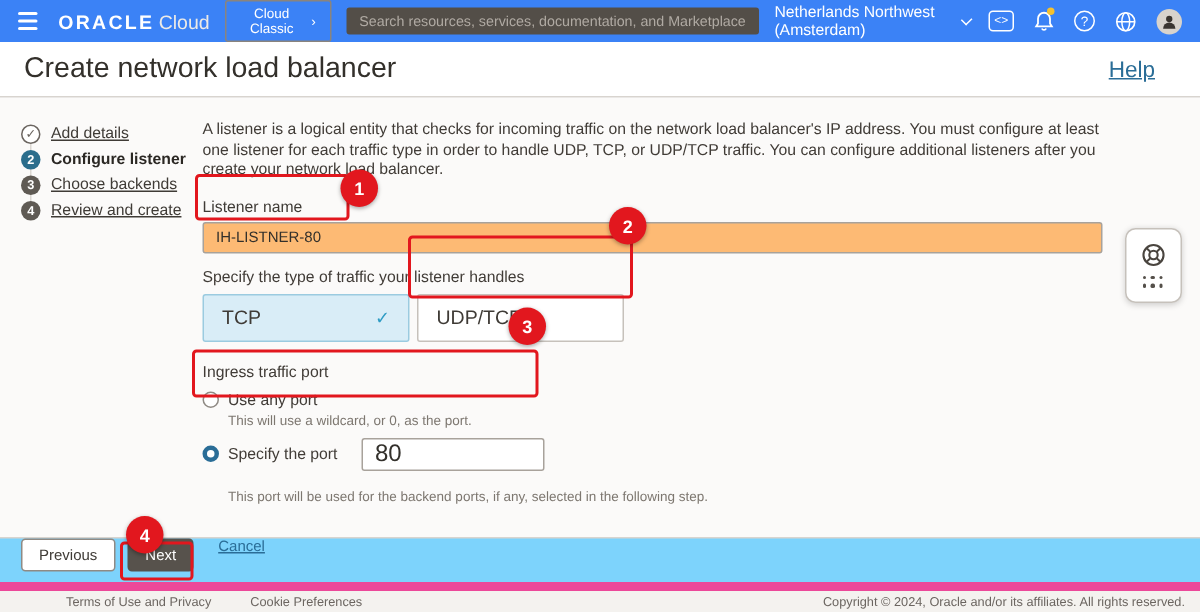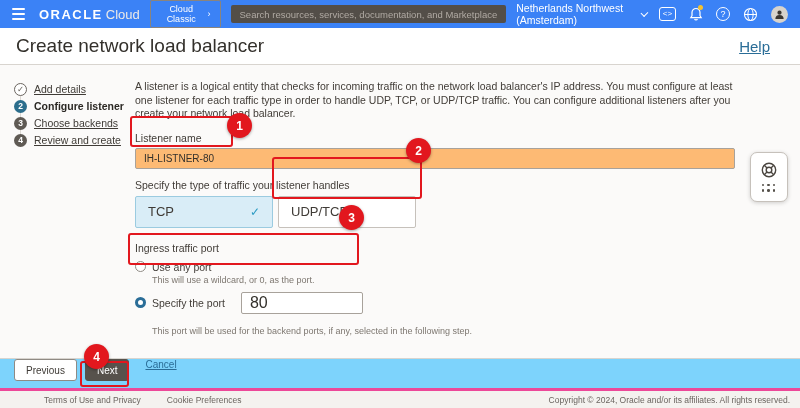--- a/index.html
+++ b/index.html
@@ -84,21 +84,21 @@
   .actionbar { position:absolute; top:358px; left:0; width:800px; height:30px; background:#7dd3fc;
                border-top:1px solid #d8d4cf; display:flex; align-items:flex-start; padding:0 14px; gap:8px; }
   .btn-prev { height:22px; padding:0 11px; background:#fff; border:1px solid #8f8a84; border-radius:3px;
               font-size:10px; color:#3f3b36; font-family:"Liberation Sans",sans-serif; cursor:pointer; }
   .btn-next { height:22px; padding:0 11px; background:#57524c; border:1px solid #57524c; border-radius:3px;
               font-size:10px; color:#fff; font-family:"Liberation Sans",sans-serif; cursor:pointer; }
   .cancel-link { color:#2a6d97; text-decoration:underline; font-size:10px; margin-left:8px; cursor:pointer; }
 
   
   .footer { position:absolute; top:388px; left:0; width:800px; height:20px; background:#f4f2ef;
-            border-top:3px solid #ec4899; display:flex; align-items:center; font-size:8.5px; color:#6b6560; padding:0 10px; }
+            border-top:6px solid #ec4899; display:flex; align-items:center; font-size:8.5px; color:#6b6560; padding:0 10px; }
   .footer-left { display:flex; gap:26px; margin-left:34px; }
   .footer-left span { cursor:pointer; }
   .footer-right { margin-left:auto; }
 
   
   .ann-rect { position:absolute; border:2px solid #e2171e; border-radius:3px; pointer-events:none; }
   .ann-circle { position:absolute; width:25px; height:25px; border-radius:50%; background:#e2171e; color:#fff;
                 font-size:12px; font-weight:700; display:flex; align-items:center; justify-content:center;
                 box-shadow:0 1px 3px rgba(0,0,0,.35); pointer-events:none; }
   .r1 { left:130px; top:116px; width:103px; height:31px; }

